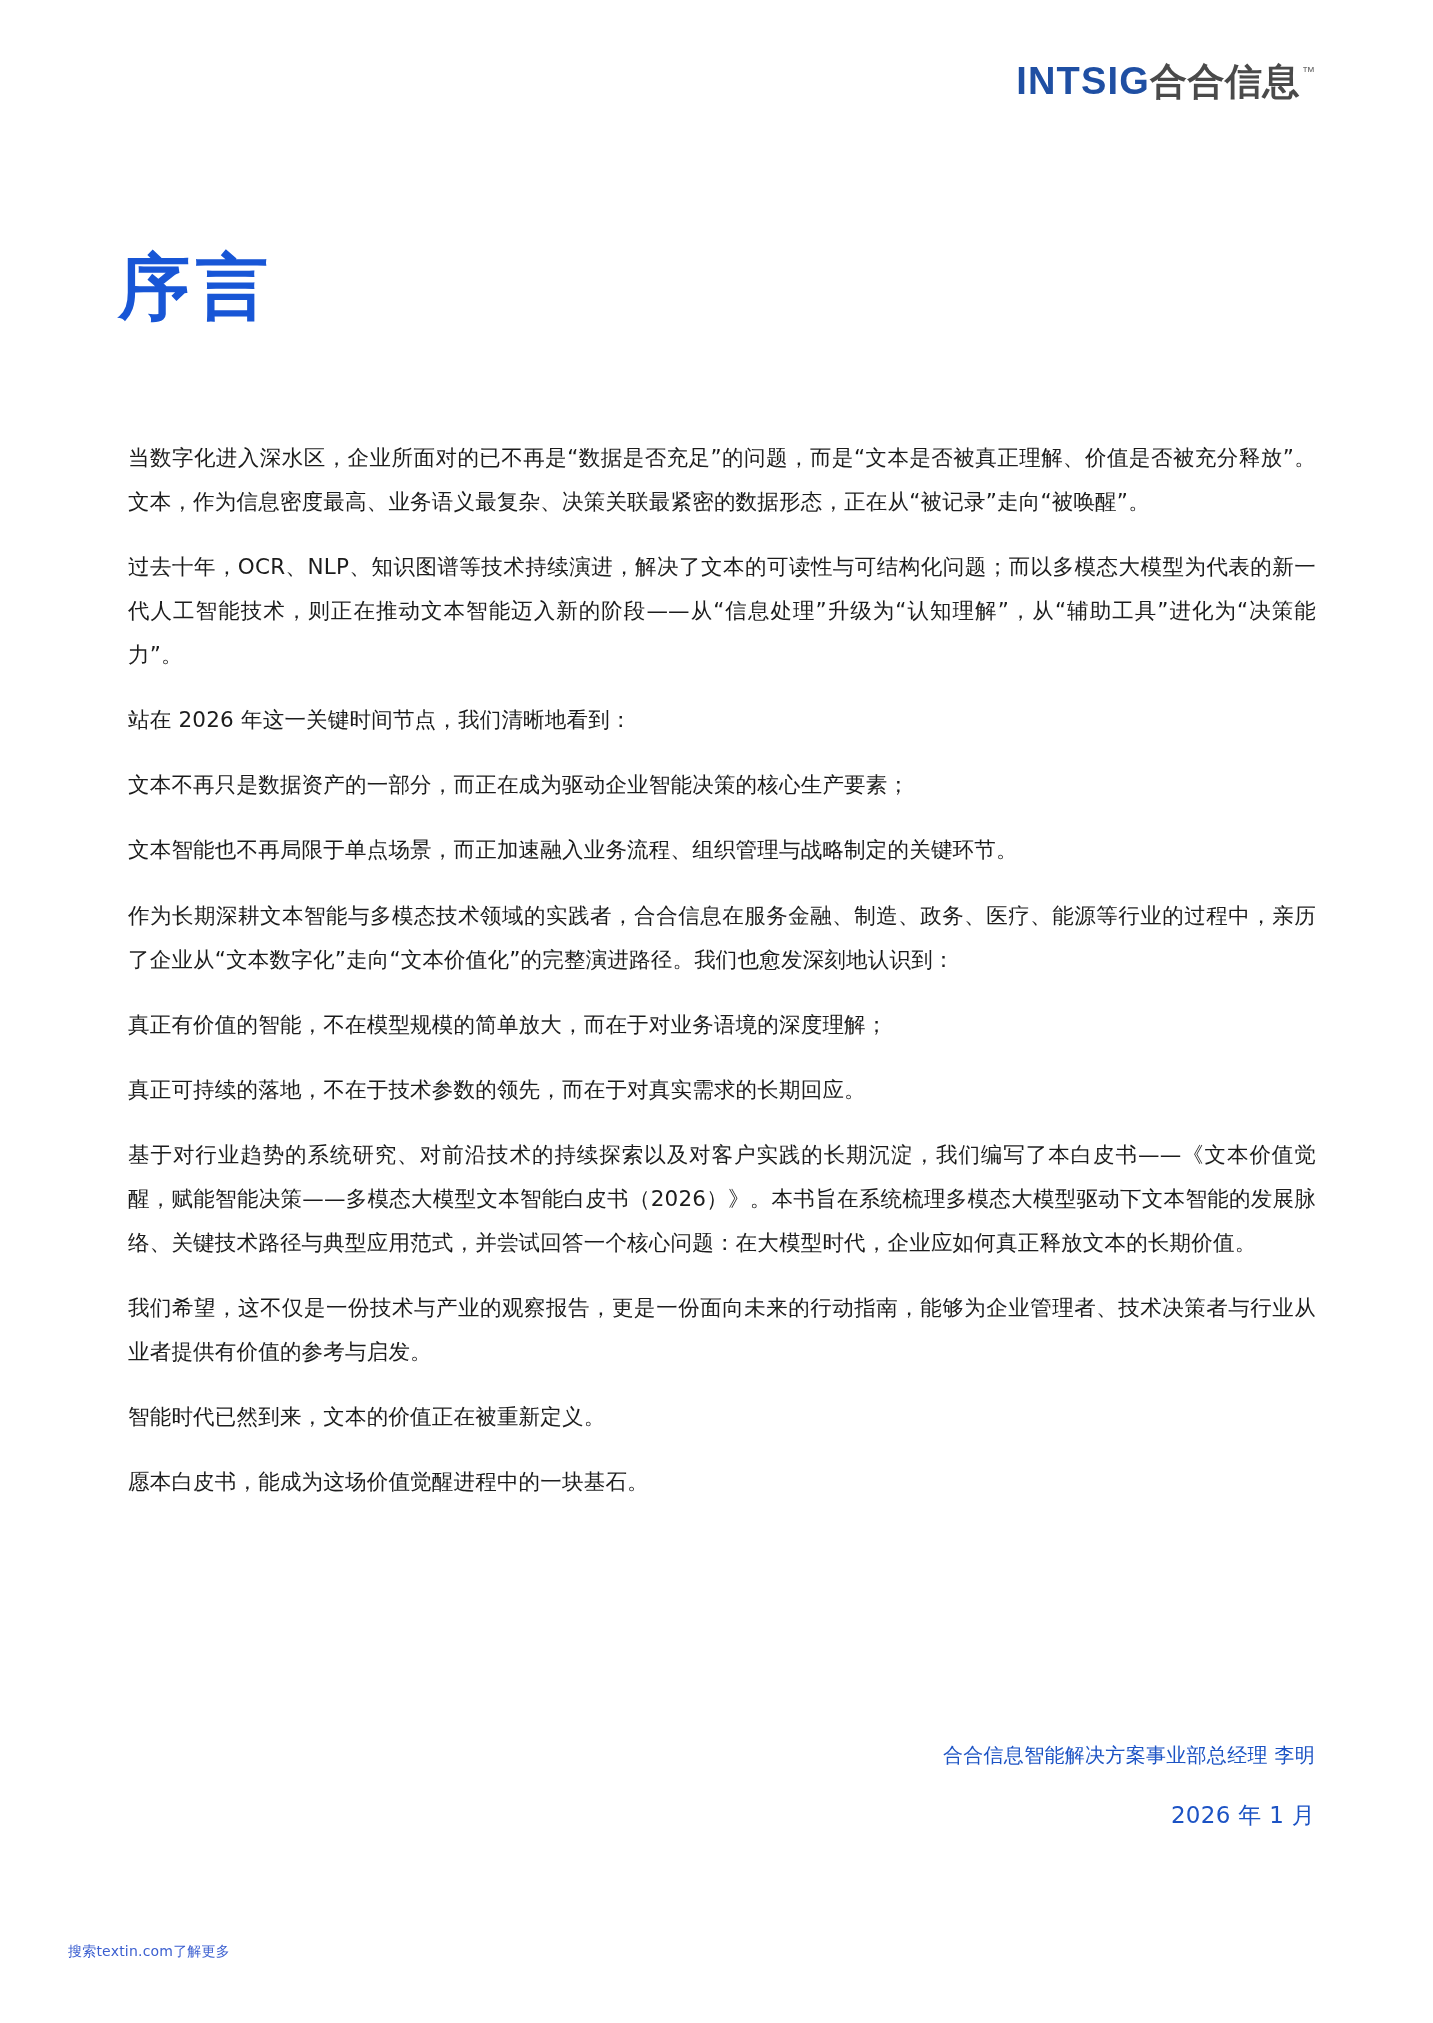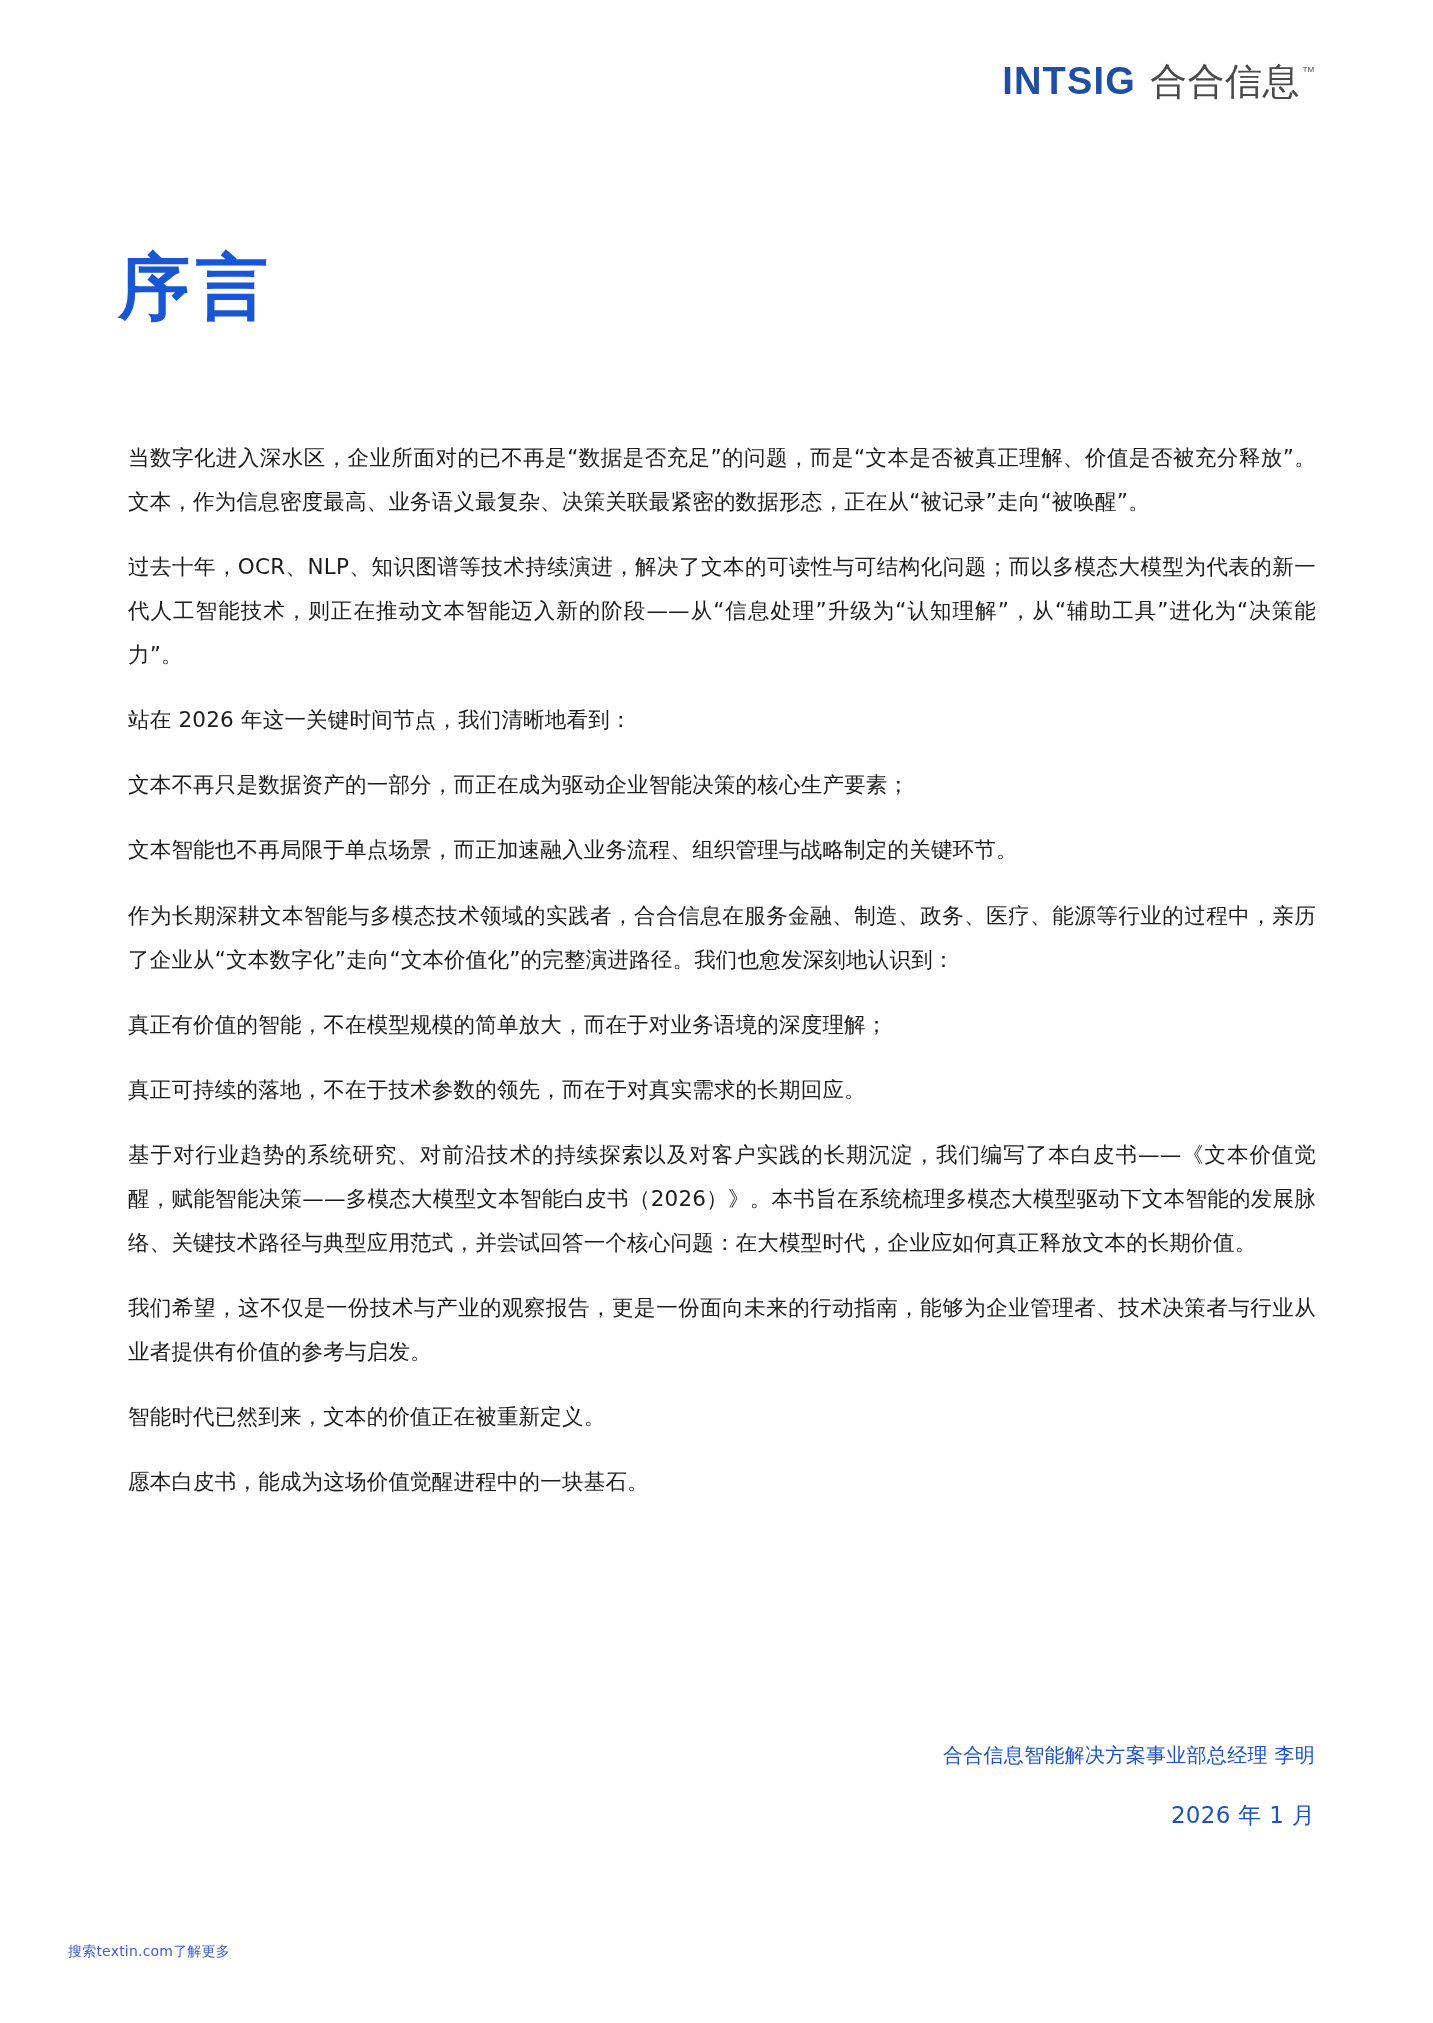--- a/index.html
+++ b/index.html
@@ -23,37 +23,37 @@
     background: #ffffff;
   }
 
   
   .brand {
     position: absolute;
     top: 62px;
     right: 118px;
     display: flex;
     align-items: center;
-    gap: 14px;
+    gap: 0;
     line-height: 1;
   }
   .brand-latin {
     font-size: 38px;
     font-weight: 700;
     letter-spacing: 1.2px;
     color: #1f4fa3;
     font-family: "Liberation Sans", "DejaVu Sans", sans-serif;
   }
   .brand-cn-wrap {
     display: flex;
     align-items: flex-start;
   }
   .brand-cn {
     font-size: 37px;
-    font-weight: 400;
+    font-weight: 700;
     color: #4a4a4a;
     letter-spacing: 0.5px;
     font-family: "DejaVu Sans", "Liberation Sans", sans-serif;
   }
   .brand-tm {
     font-size: 13px;
     color: #6b6b6b;
     margin-left: 2px;
     margin-top: 2px;
     line-height: 1;

